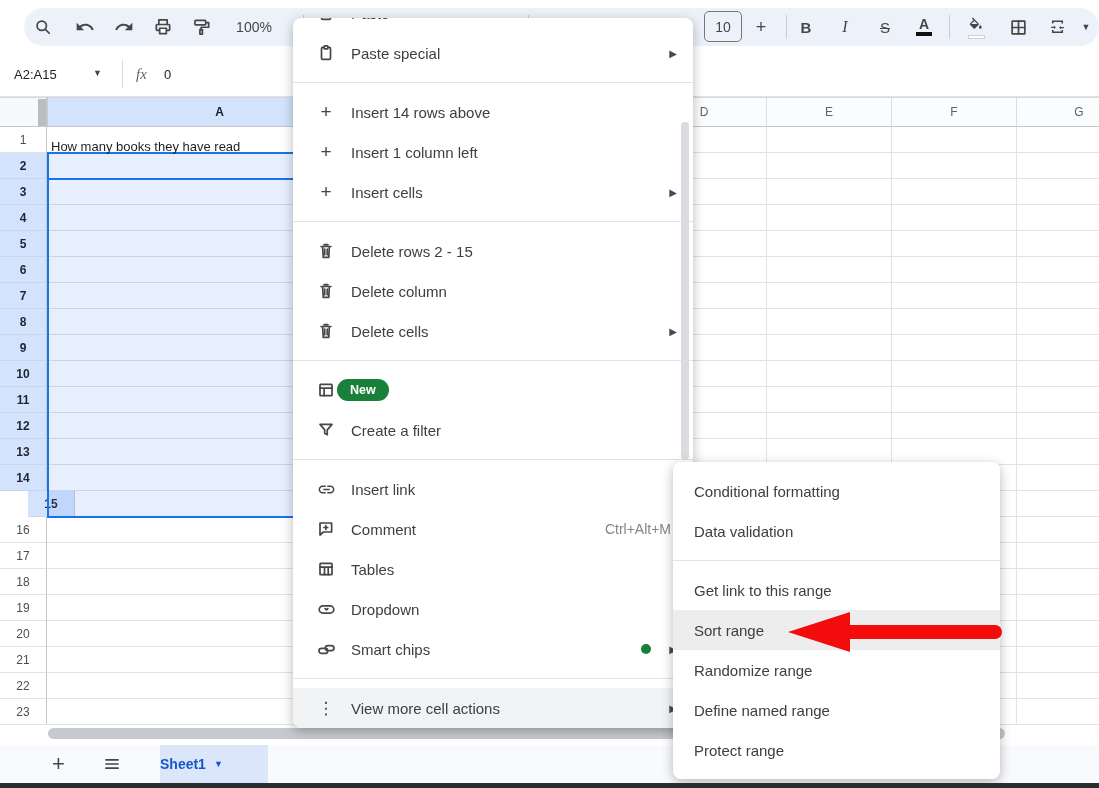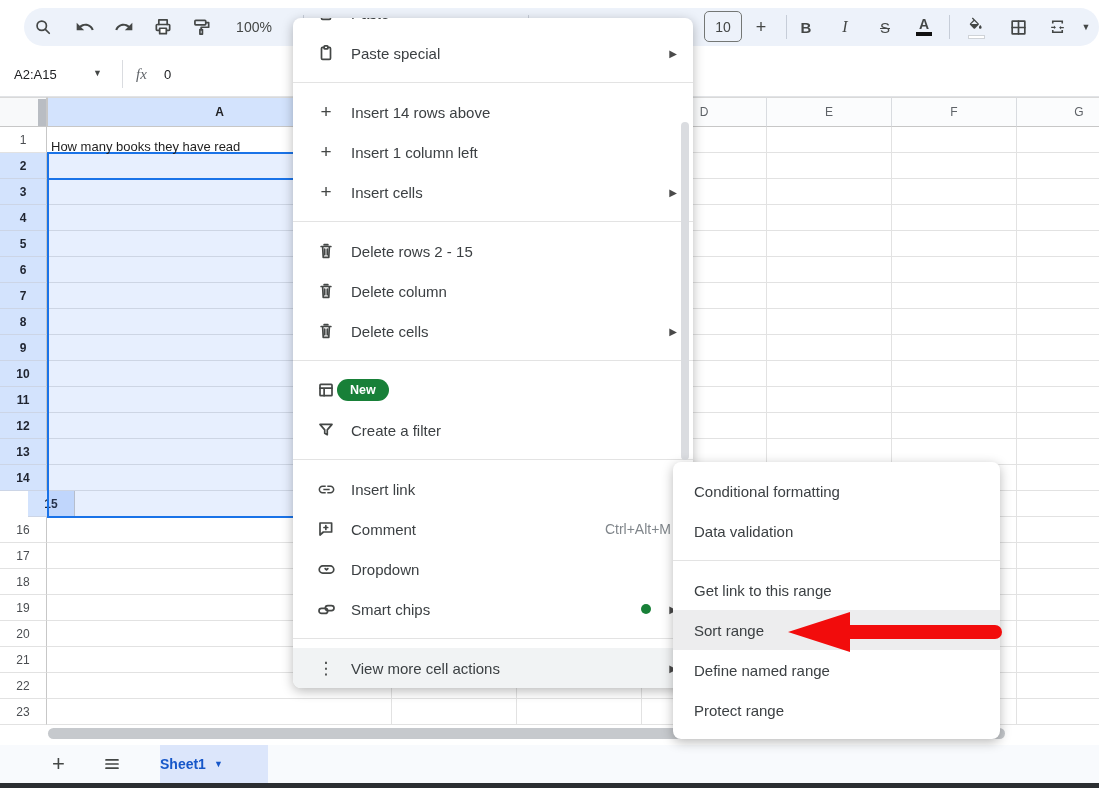--- a/index.html
+++ b/index.html
@@ -373,20 +373,29 @@
           <svg class="ic-svg" width="18" height="18" viewBox="0 0 24 24" fill="none" stroke="#444746" stroke-width="1.7" stroke-linecap="round" stroke-linejoin="round">
             <path d="M4 4h15.5v12H8.5L4 20V4z"></path>
             <path d="M11.8 7.5v5M9.3 10h5"></path>
           </svg>
         </span>
         <span class="lab">Comment</span>
         <span class="sc">Ctrl+Alt+M</span>
       </div>
       <div class="mi">
         <span class="ic">
+          <svg class="ic-svg" width="18" height="18" viewBox="0 0 24 24" fill="none" stroke="#444746" stroke-width="1.7" stroke-linecap="round" stroke-linejoin="round">
+            <rect x="4" y="4.5" width="16" height="15" rx="1"></rect>
+            <path d="M4 9.5h16M10 9.5v10M15 9.5v10"></path>
+          </svg>
+        </span>
+        <span class="lab">Tables</span>
+      </div>
+      <div class="mi">
+        <span class="ic">
           <svg class="ic-svg" width="19" height="19" viewBox="0 0 24 24" fill="none" stroke="#444746" stroke-width="1.7" stroke-linecap="round" stroke-linejoin="round">
             <rect x="2.8" y="7.5" width="18.4" height="9" rx="4.5"></rect>
             <path d="M10.3 10.8l1.7 1.7 1.7-1.7"></path>
           </svg>
         </span>
         <span class="lab">Dropdown</span>
       </div>
       <div class="mi">
         <span class="ic">
           <svg class="ic-svg" width="19" height="19" viewBox="0 0 24 24" fill="none" stroke="#444746" stroke-width="1.7" stroke-linecap="round" stroke-linejoin="round">
@@ -409,20 +418,21 @@
     </div>
   <div id="menu-scrollbar"></div>
 </div>
 
 <div id="submenu" class="abs">
     <div class="smi">Conditional formatting</div>
     <div class="smi">Data validation</div>
     <div class="mdiv"></div>
     <div class="smi">Get link to this range</div>
     <div class="smi hl">Sort range</div>
+    <div class="smi">Randomize range</div>
     <div class="smi">Define named range</div>
     <div class="smi">Protect range</div>
   </div>
 
 <div id="red-arrow" class="abs">
   <svg width="218" height="44" viewBox="0 0 218 44">
     <circle cx="209" cy="22" r="7" fill="#f20c0c"></circle>
     <polygon points="2,22 64,2 64,15 209,15 209,29 64,29 64,42" fill="#f20c0c"></polygon>
   </svg>
 </div>

